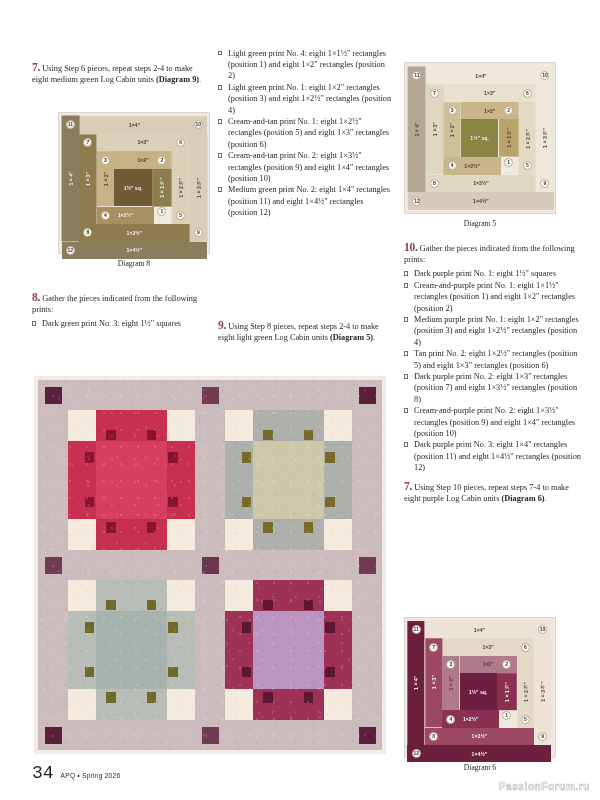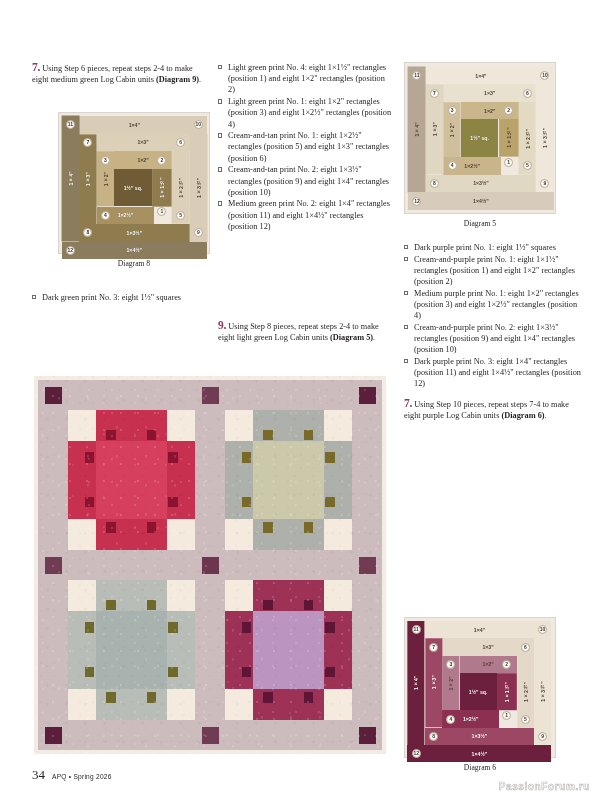--- a/index.html
+++ b/index.html
@@ -112,21 +112,21 @@
       radial-gradient(circle at 71% 28%, rgba(0,0,0,.10) 0 1.3px, transparent 1.5px),
       radial-gradient(circle at 86% 77%, rgba(255,255,255,.40) 0 1.2px, transparent 1.4px),
       radial-gradient(circle at 55% 8%, rgba(0,0,0,.08) 0 1.1px, transparent 1.3px),
       radial-gradient(circle at 25% 88%, rgba(255,255,255,.35) 0 1.0px, transparent 1.2px);
     background-size:17px 17px, 23px 23px, 19px 19px, 29px 29px, 13px 13px, 31px 31px;
     pointer-events:none;
   }
 
   
   .footer { position:absolute; left:32px; bottom:17px; display:flex; align-items:baseline; gap:7px; }
-  .folio { font-family:Liberation Serif, serif; font-size:13px; color:#231f20; }
+  .folio { font-family:Liberation Mono, monospace; font-size:18px; color:#231f20; }
   .folio-txt { font-family:"Liberation Sans", sans-serif; font-size:6.6px; letter-spacing:.25px; color:#231f20; }
   .watermark {
     position:absolute; right:10px; bottom:8px;
     font-family:"Liberation Sans", sans-serif;
     font-size:10px; font-weight:bold; letter-spacing:.6px;
     color:rgba(255,255,255,0);
     -webkit-text-stroke:0.6px rgba(165,160,158,.75);
     text-shadow:0 1px 0 rgba(255,255,255,.9);
   }
 </style>
@@ -192,26 +192,29 @@
         <div class="badge" style="left: calc(24.36px); top: calc(115.35px);">8</div>
         <div class="badge" style="left: calc(134.81px); top: calc(115.35px);">9</div>
         <div class="badge" style="left: calc(134.81px); top: calc(7.42px);">10</div>
         <div class="badge" style="left: calc(6.79px); top: calc(7.42px);">11</div>
         <div class="badge" style="left: calc(6.79px); top: calc(132.92px);">12</div>
       </div>
     <div class="dg-caption">Diagram 8</div>
   </div>
 
   <div class="col col-1" style="top:292px;">
+    <p class="step" style="margin-bottom:3px;">
+      <span class="num">8.</span><span> Gather the pieces indicated from the following prints:</span>
+    </p>
     <ul class="bullets" id="l-bul">
         <li><span class="bx"></span><span>Dark green print No. 3: eight 1½" squares</span></li>
       </ul>
   </div>
 
-  <div class="col col-2" style="top:62px;">
+  <div class="col col-2" style="top:48px;">
     <ul class="bullets" id="m-bul">
         <li><span class="bx"></span><span>Light green print No. 4: eight 1×1½" rectangles (position 1) and eight 1×2" rectangles (position 2)</span></li>
         <li><span class="bx"></span><span>Light green print No. 1: eight 1×2" rectangles (position 3) and eight 1×2½" rectangles (position 4)</span></li>
         <li><span class="bx"></span><span>Cream-and-tan print No. 1: eight 1×2½" rectangles (position 5) and eight 1×3" rectangles (position 6)</span></li>
         <li><span class="bx"></span><span>Cream-and-tan print No. 2: eight 1×3½" rectangles (position 9) and eight 1×4" rectangles (position 10)</span></li>
         <li><span class="bx"></span><span>Medium green print No. 2: eight 1×4" rectangles (position 11) and eight 1×4½" rectangles (position 12)</span></li>
       </ul>
   </div>
 
   <div class="col col-2" style="top:320px;">
@@ -271,25 +274,29 @@
         <div class="badge" style="left: calc(24.99px); top: calc(115.98px);">8</div>
         <div class="badge" style="left: calc(135.43px); top: calc(115.98px);">9</div>
         <div class="badge" style="left: calc(135.43px); top: calc(8.05px);">10</div>
         <div class="badge" style="left: calc(7.42px); top: calc(8.05px);">11</div>
         <div class="badge" style="left: calc(7.42px); top: calc(133.55px);">12</div>
       </div>
     <div class="dg-caption">Diagram 5</div>
   </div>
 
   <div class="col col-3" style="top:242px;">
+    <p class="step" style="margin-bottom:3px;">
+      <span class="num">10.</span><span> Gather the pieces indicated from the following prints:</span>
+    </p>
     <ul class="bullets" id="r-bul">
         <li><span class="bx"></span><span>Dark purple print No. 1: eight 1½" squares</span></li>
         <li><span class="bx"></span><span>Cream-and-purple print No. 1: eight 1×1½" rectangles (position 1) and eight 1×2" rectangles (position 2)</span></li>
         <li><span class="bx"></span><span>Medium purple print No. 1: eight 1×2" rectangles (position 3) and eight 1×2½" rectangles (position 4)</span></li>
-        <li><span class="bx"></span></li>
+        <li><span class="bx"></span><span>Tan print No. 2: eight 1×2½" rectangles (position 5) and eight 1×3" rectangles (position 6)</span></li>
+        <li><span class="bx"></span><span>Dark purple print No. 2: eight 1×3" rectangles (position 7) and eight 1×3½" rectangles (position 8)</span></li>
         <li><span class="bx"></span><span>Cream-and-purple print No. 2: eight 1×3½" rectangles (position 9) and eight 1×4" rectangles (position 10)</span></li>
         <li><span class="bx"></span><span>Dark purple print No. 3: eight 1×4" rectangles (position 11) and eight 1×4½" rectangles (position 12)</span></li>
       </ul>
     <p class="step" style="margin-top:7px;">
       <span class="num">7.</span><span> Using Step 10 pieces, repeat steps 7-4 to make eight purple Log Cabin units </span><b>(Diagram 6)</b><span>.</span>
     </p>
   </div>
 
   <div class="diagram-wrap" style="left:404px; top:617px;">
     <div class="diagram" id="dg6" style="width: 152px; height: 141px; background: rgb(239, 233, 224);">

